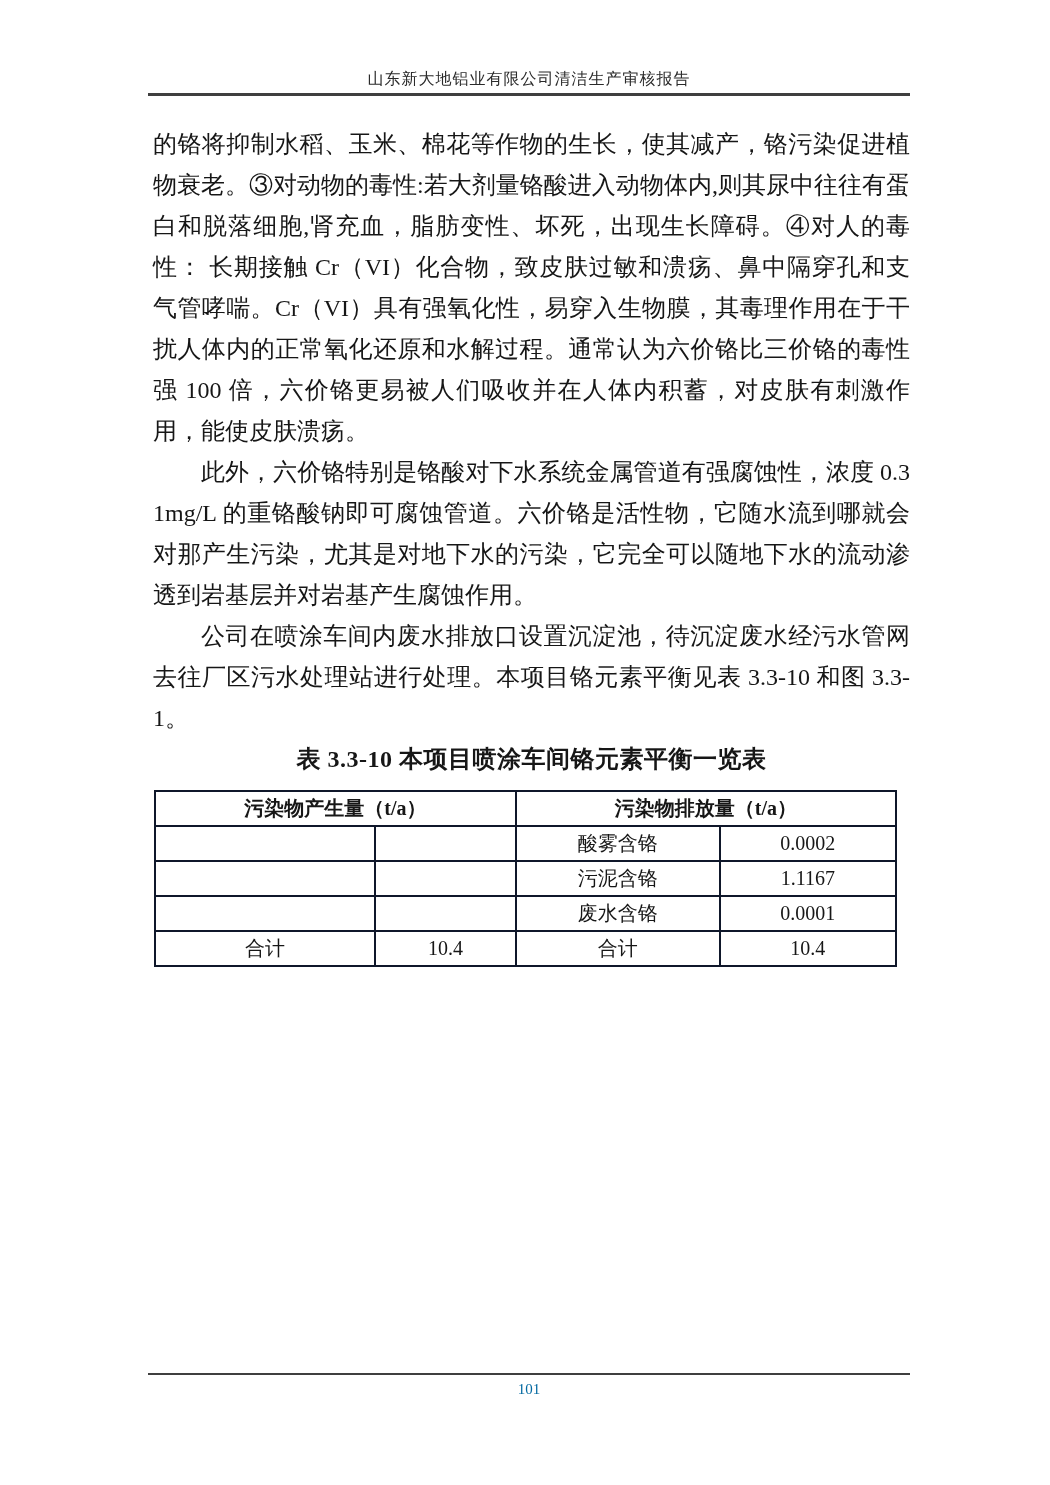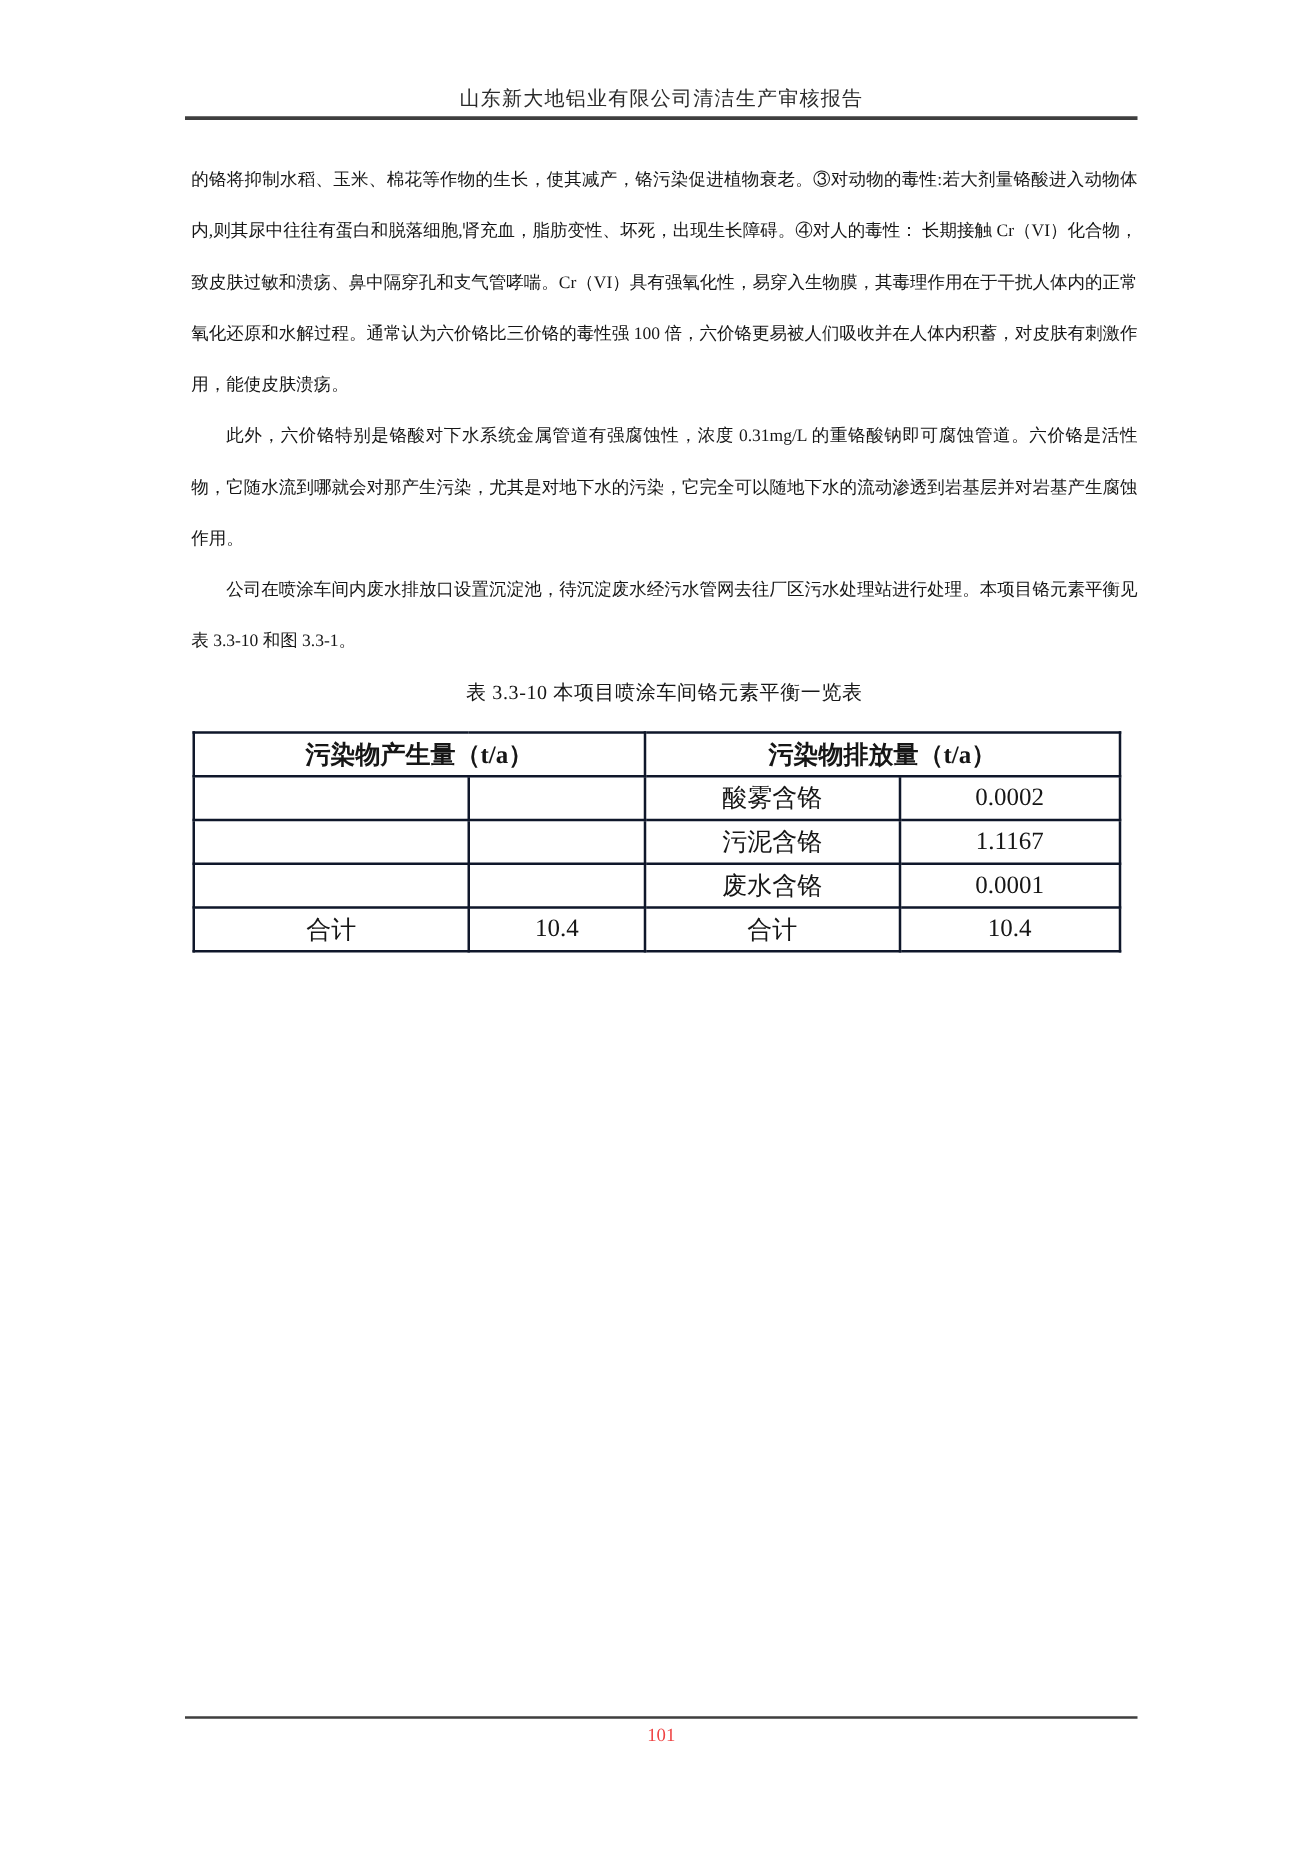--- a/index.html
+++ b/index.html
@@ -37,35 +37,35 @@
   }
   
   .content {
     position: absolute;
     top: 124px;
     left: 153px;
     width: 757px;
   }
   .para {
     margin: 0;
-    font-size: 14px;
+    font-size: 24px;
     line-height: 41px;
     text-align: justify;
     text-justify: inter-ideograph;
     word-break: break-all;
   }
   .para.indent {
     text-indent: 2em;
   }
   
   .caption {
     margin: 0 0 10px 0;
-    font-size: 16px;
+    font-size: 24px;
     line-height: 41px;
-    font-weight: normal;
+    font-weight: bold;
     text-align: center;
     letter-spacing: 0.5px;
   }
   
   table.balance {
     border-collapse: collapse;
     width: 743px;
     margin-left: 1px;
     table-layout: fixed;
   }
@@ -87,21 +87,21 @@
     position: absolute;
     top: 1373px;
     left: 148px;
     width: 762px;
     border-top: 2px solid #3f3f3f;
     text-align: center;
     padding-top: 5px;
   }
   .page-number {
     font-size: 15px;
-    color: #ef4444;
+    color: #0369a1;
   }
 </style>
 </head>
 <body>
 
 <div class="page">
 
   <div class="header">
     <span class="header-title">山东新大地铝业有限公司清洁生产审核报告</span>
   </div>

